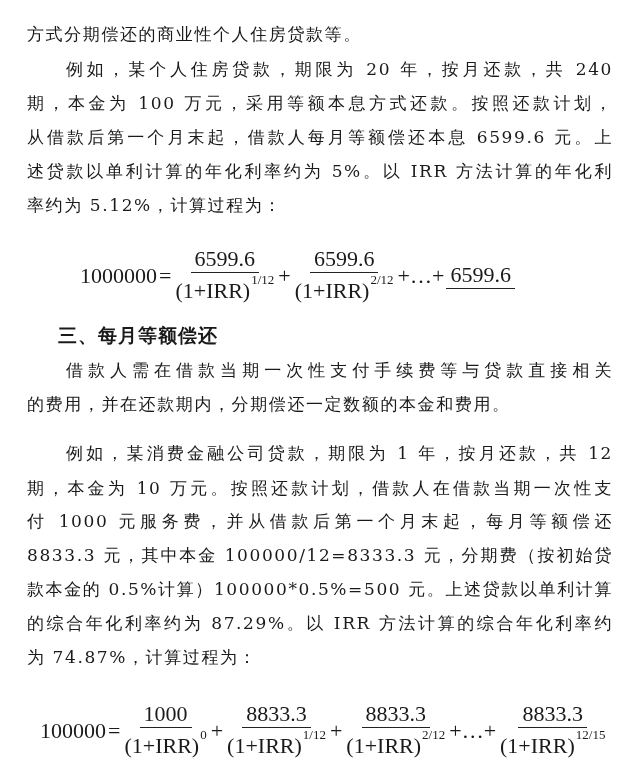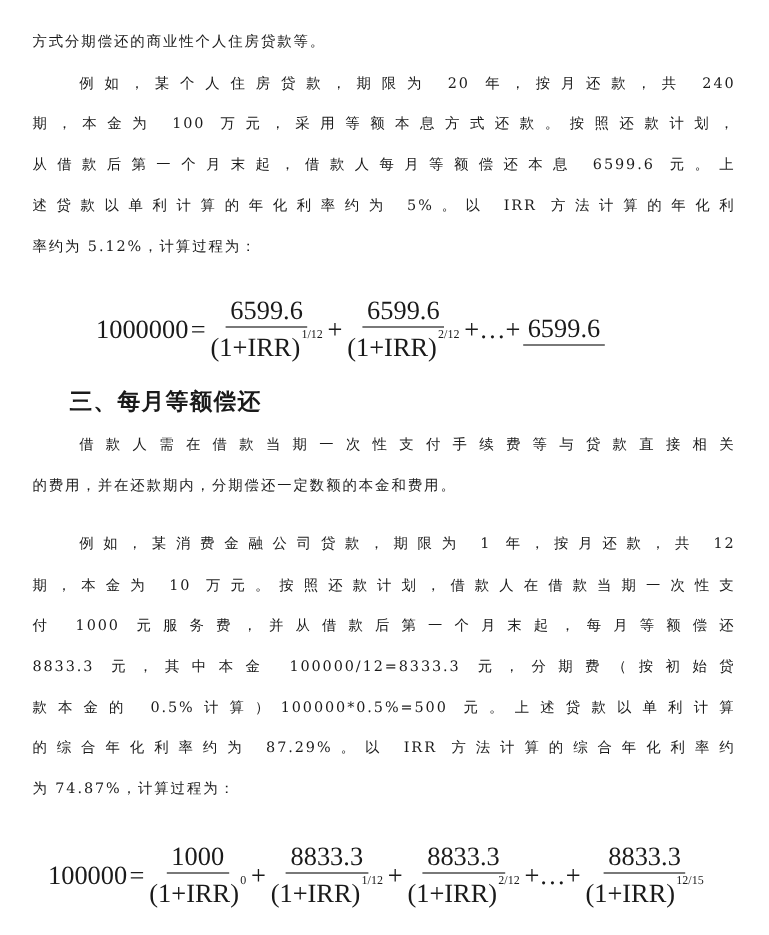--- a/index.html
+++ b/index.html
@@ -4,21 +4,21 @@
 <style>
   html, body { margin: 0; padding: 0; }
   body {
     width: 641px; height: 779px; overflow: hidden;
     background: #ffffff; color: #1a1a1a;
     font-family: "DejaVu Serif", "Liberation Serif", serif;
     position: relative;
   }
   .line {
     position: absolute; left: 27px; width: 586px;
-    font-size: 12px; line-height: 24px; height: 24px;
+    font-size: 17px; line-height: 24px; height: 24px;
     white-space: nowrap; letter-spacing: 1.6px;
     text-align: justify; text-align-last: justify;
   }
   .line.indent { left: 66px; width: 547px; }
   .line.last { text-align-last: left; }
   .heading {
     position: absolute; left: 58px; top: 323px;
     font-family: "DejaVu Sans", "Liberation Sans", sans-serif;
     font-weight: bold; font-size: 19px; letter-spacing: 1px;
     line-height: 24px; white-space: nowrap;
@@ -26,21 +26,21 @@
   .formula {
     position: absolute; display: flex; align-items: center;
     font-family: Liberation Serif, serif;
     font-size: 22px; color: #1a1a1a; white-space: nowrap;
   }
   .lhs { margin-right: 1px; }
   .op { margin: 0 1px; }
   .frac { display: inline-flex; flex-direction: column; align-items: center; margin: 0 1px; justify-content: space-between; }
   .num { padding: 0 4px 1px 4px; border-bottom: 1.4px solid #222; line-height: 24px; }
   .den { line-height: 26px; padding: 0 2px; position: relative; }
-  .den sup { font-size: 10px; position: relative; top: -6px; margin-left: 1px; }
+  .den sup { font-size: 13px; position: relative; top: -6px; margin-left: 1px; }
 </style>
 </head>
 <body>
 
 <div class="line last" style="top:22px">方式分期偿还的商业性个人住房贷款等。</div>
 
 <div class="line indent" style="top:57px">例如，某个人住房贷款，期限为 20 年，按月还款，共 240</div>
 <div class="line" style="top:91px">期，本金为 100 万元，采用等额本息方式还款。按照还款计划，</div>
 <div class="line" style="top:125px">从借款后第一个月末起，借款人每月等额偿还本息 6599.6 元。上</div>
 <div class="line" style="top:159px">述贷款以单利计算的年化利率约为 5%。以 IRR 方法计算的年化利</div>

